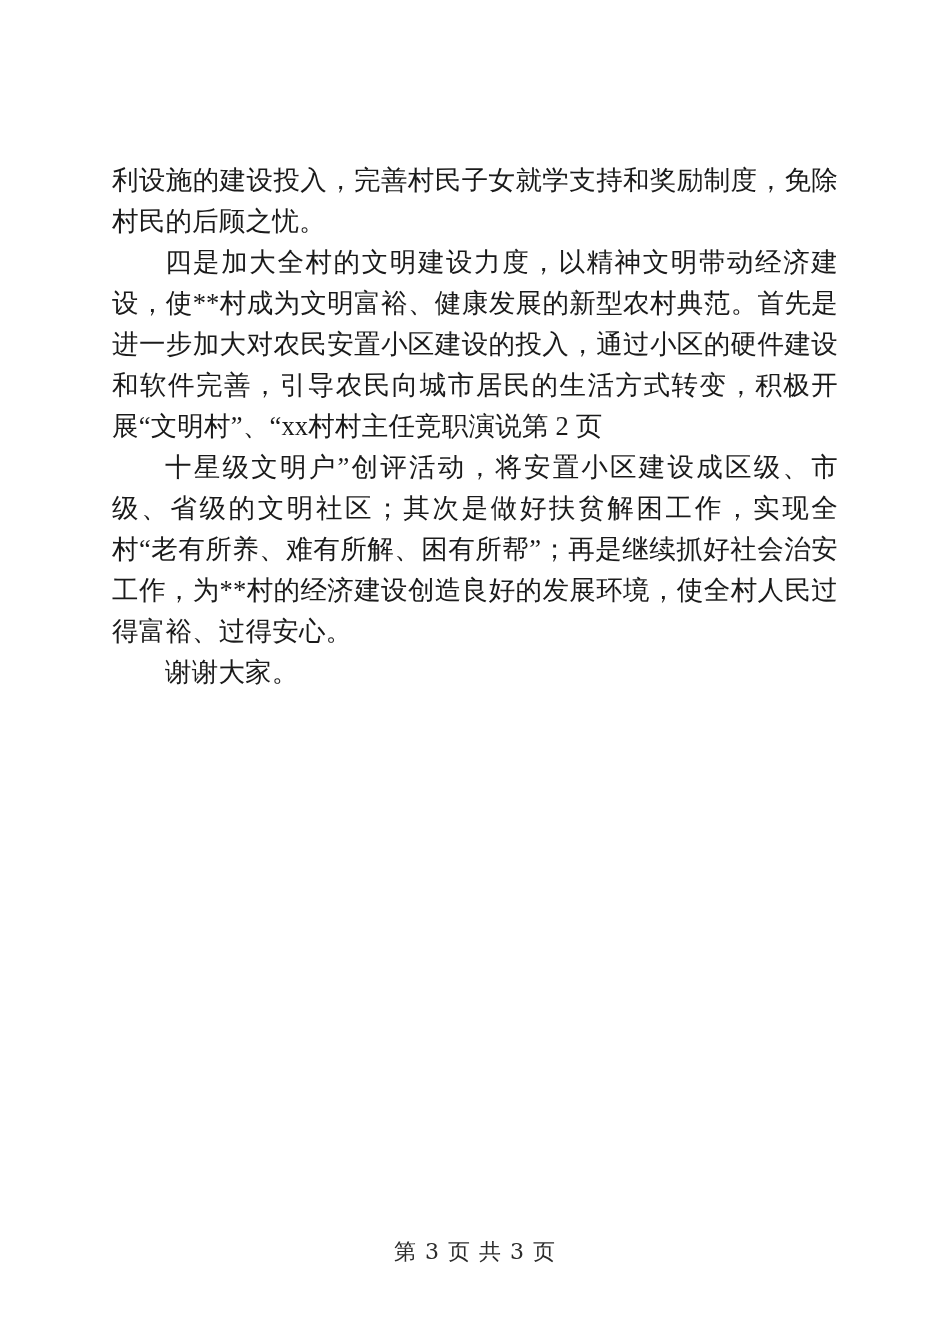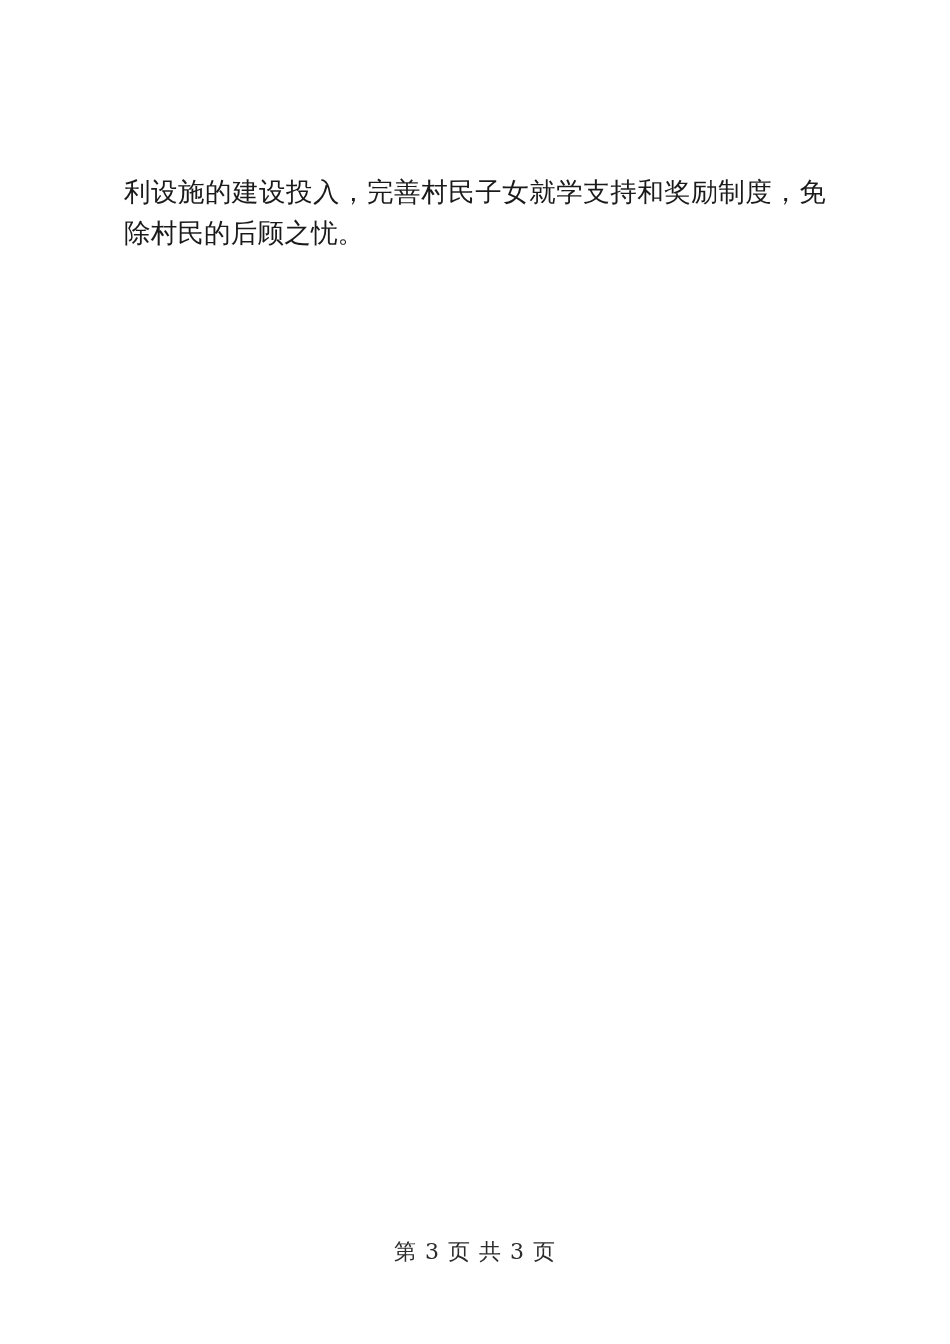--- a/index.html
+++ b/index.html
@@ -16,21 +16,21 @@
     overflow: hidden;
     font-family: "DejaVu Sans", "Liberation Sans", sans-serif;
   }
   .doc-body {
     position: absolute;
     left: 112px;
     top: 160px;
     width: 726px;
   }
   .para {
-    margin: 12px;
+    margin: 0;
     font-size: 26.5px;
     line-height: 41px;
     color: #1a1a1a;
     text-align: justify;
     text-justify: inter-ideograph;
     letter-spacing: 0.2px;
     font-family: Liberation Serif, serif;
     font-weight: 500;
   }
   .para.indent {
@@ -48,17 +48,20 @@
     letter-spacing: 1px;
   }
 </style>
 </head>
 <body>
 
 <div class="page">
 
   <div class="doc-body">
     <p class="para">利设施的建设投入，完善村民子女就学支持和奖励制度，免除村民的后顾之忧。</p>
+    <p class="para indent">四是加大全村的文明建设力度，以精神文明带动经济建设，使**村成为文明富裕、健康发展的新型农村典范。首先是进一步加大对农民安置小区建设的投入，通过小区的硬件建设和软件完善，引导农民向城市居民的生活方式转变，积极开展“文明村”、“xx村村主任竞职演说第 2 页</p>
+    <p class="para indent">十星级文明户”创评活动，将安置小区建设成区级、市级、省级的文明社区；其次是做好扶贫解困工作，实现全村“老有所养、难有所解、困有所帮”；再是继续抓好社会治安工作，为**村的经济建设创造良好的发展环境，使全村人民过得富裕、过得安心。</p>
+    <p class="para indent">谢谢大家。</p>
   </div>
 
   <div class="footer">第 3 页  共 3 页</div>
 
 </div>
 
 </body></html>

